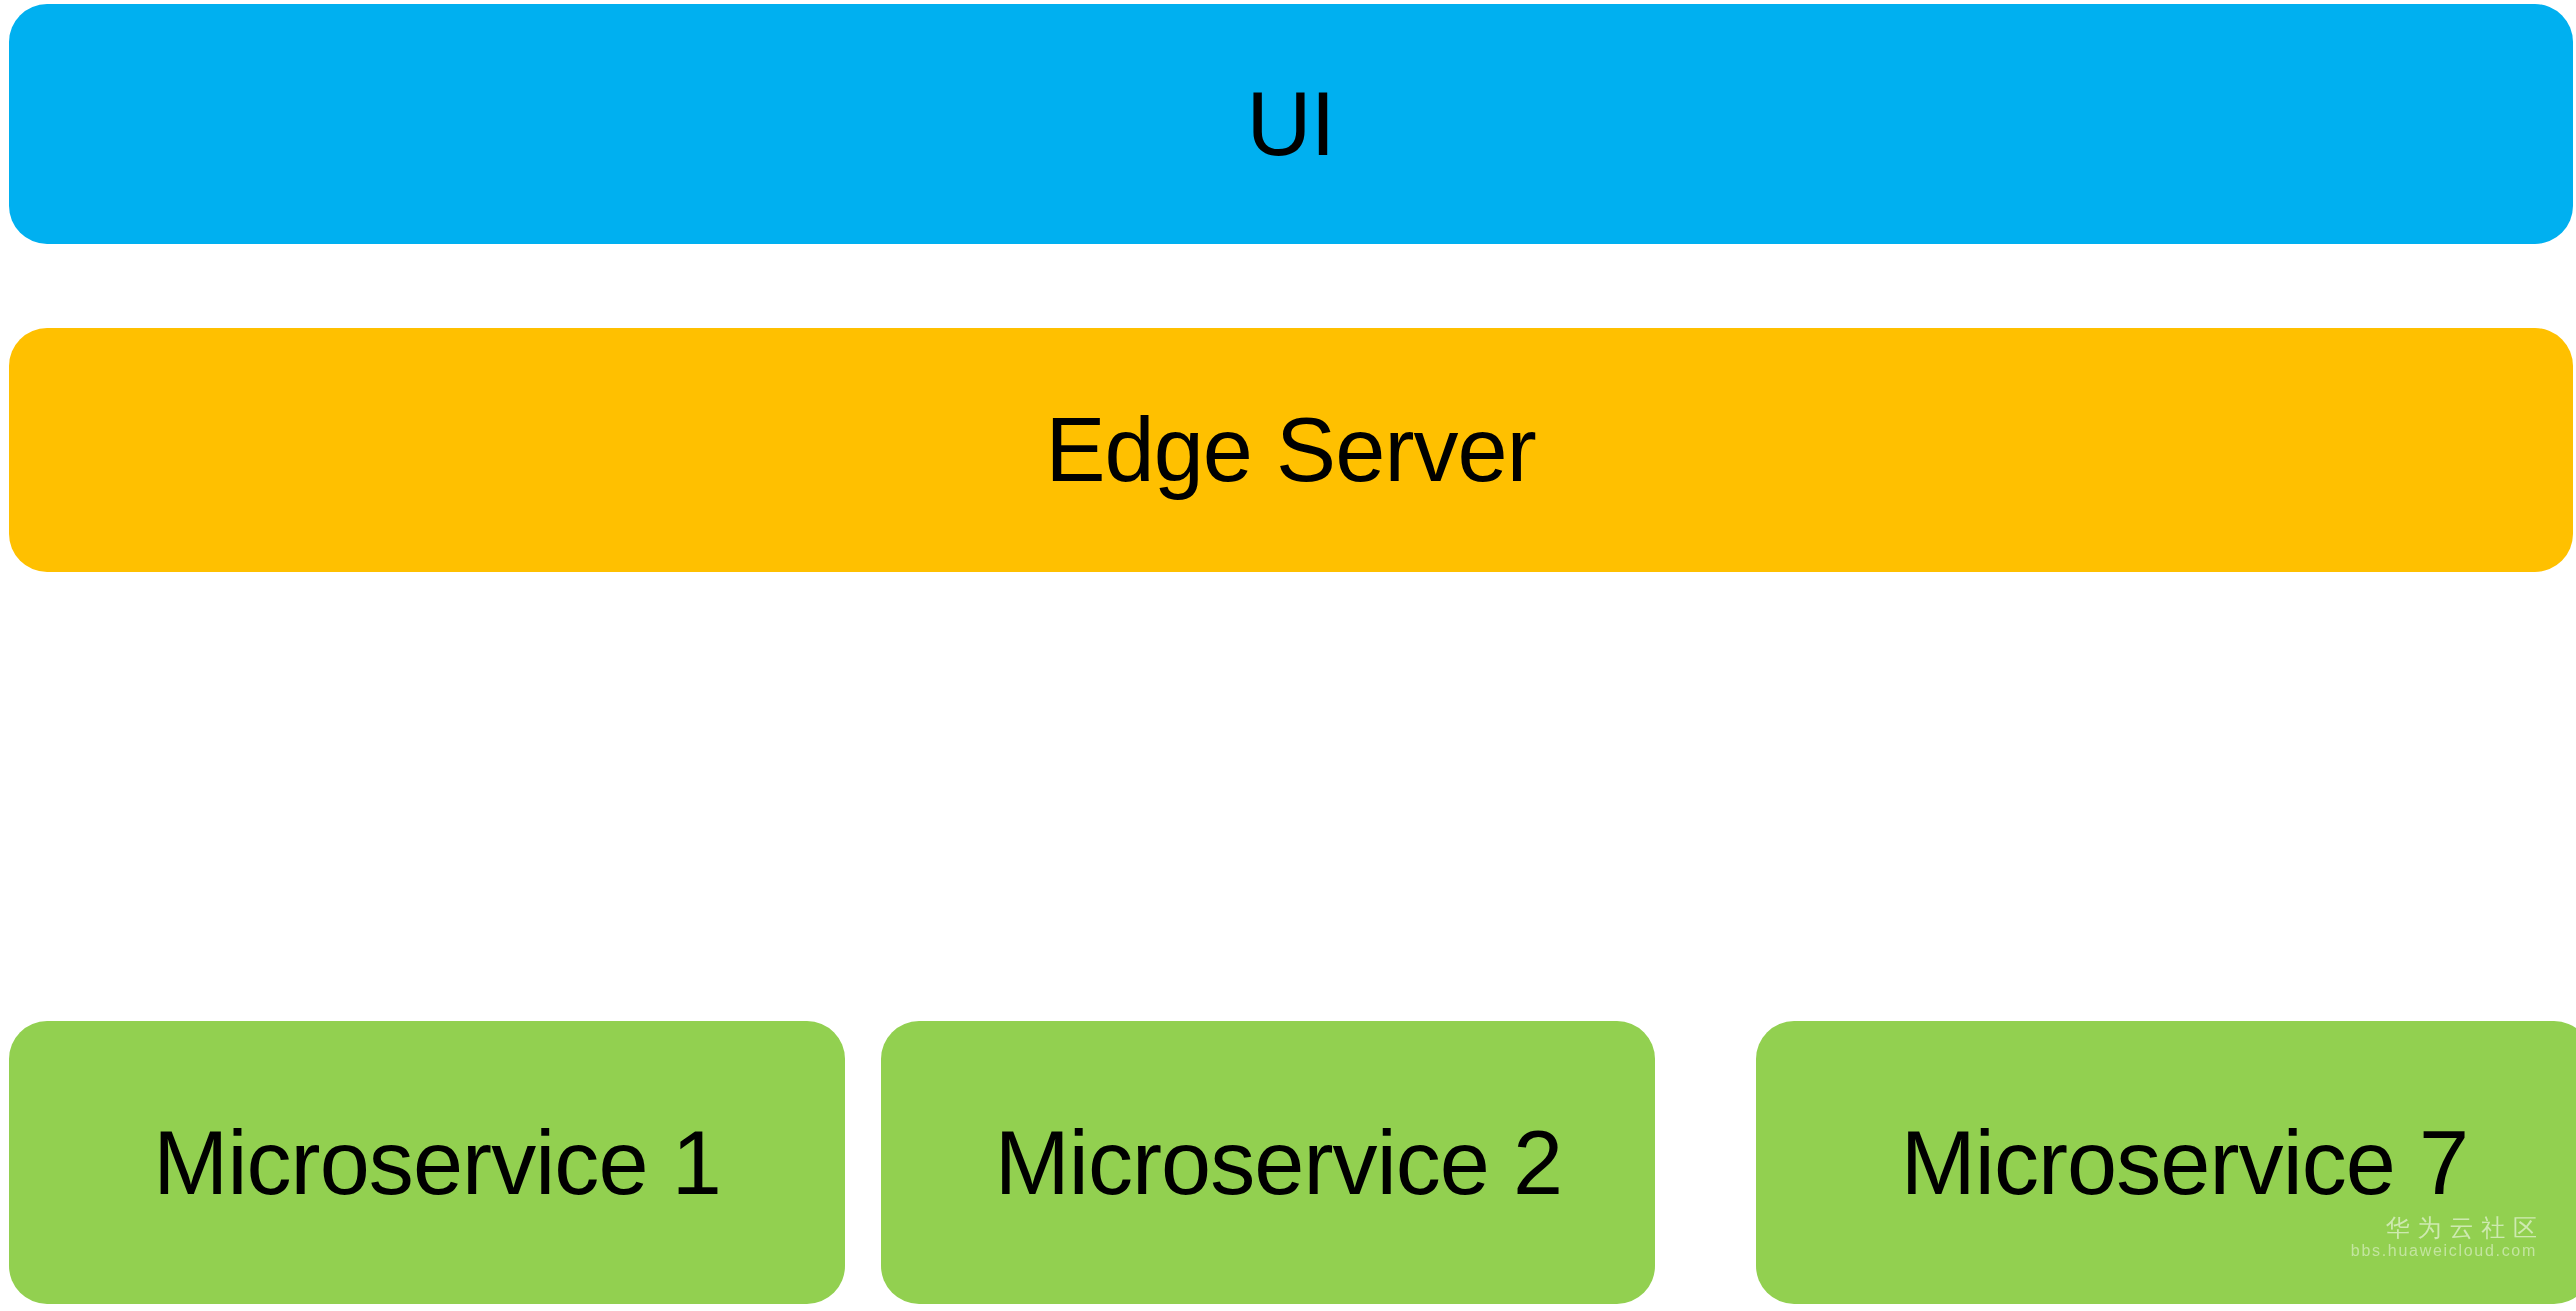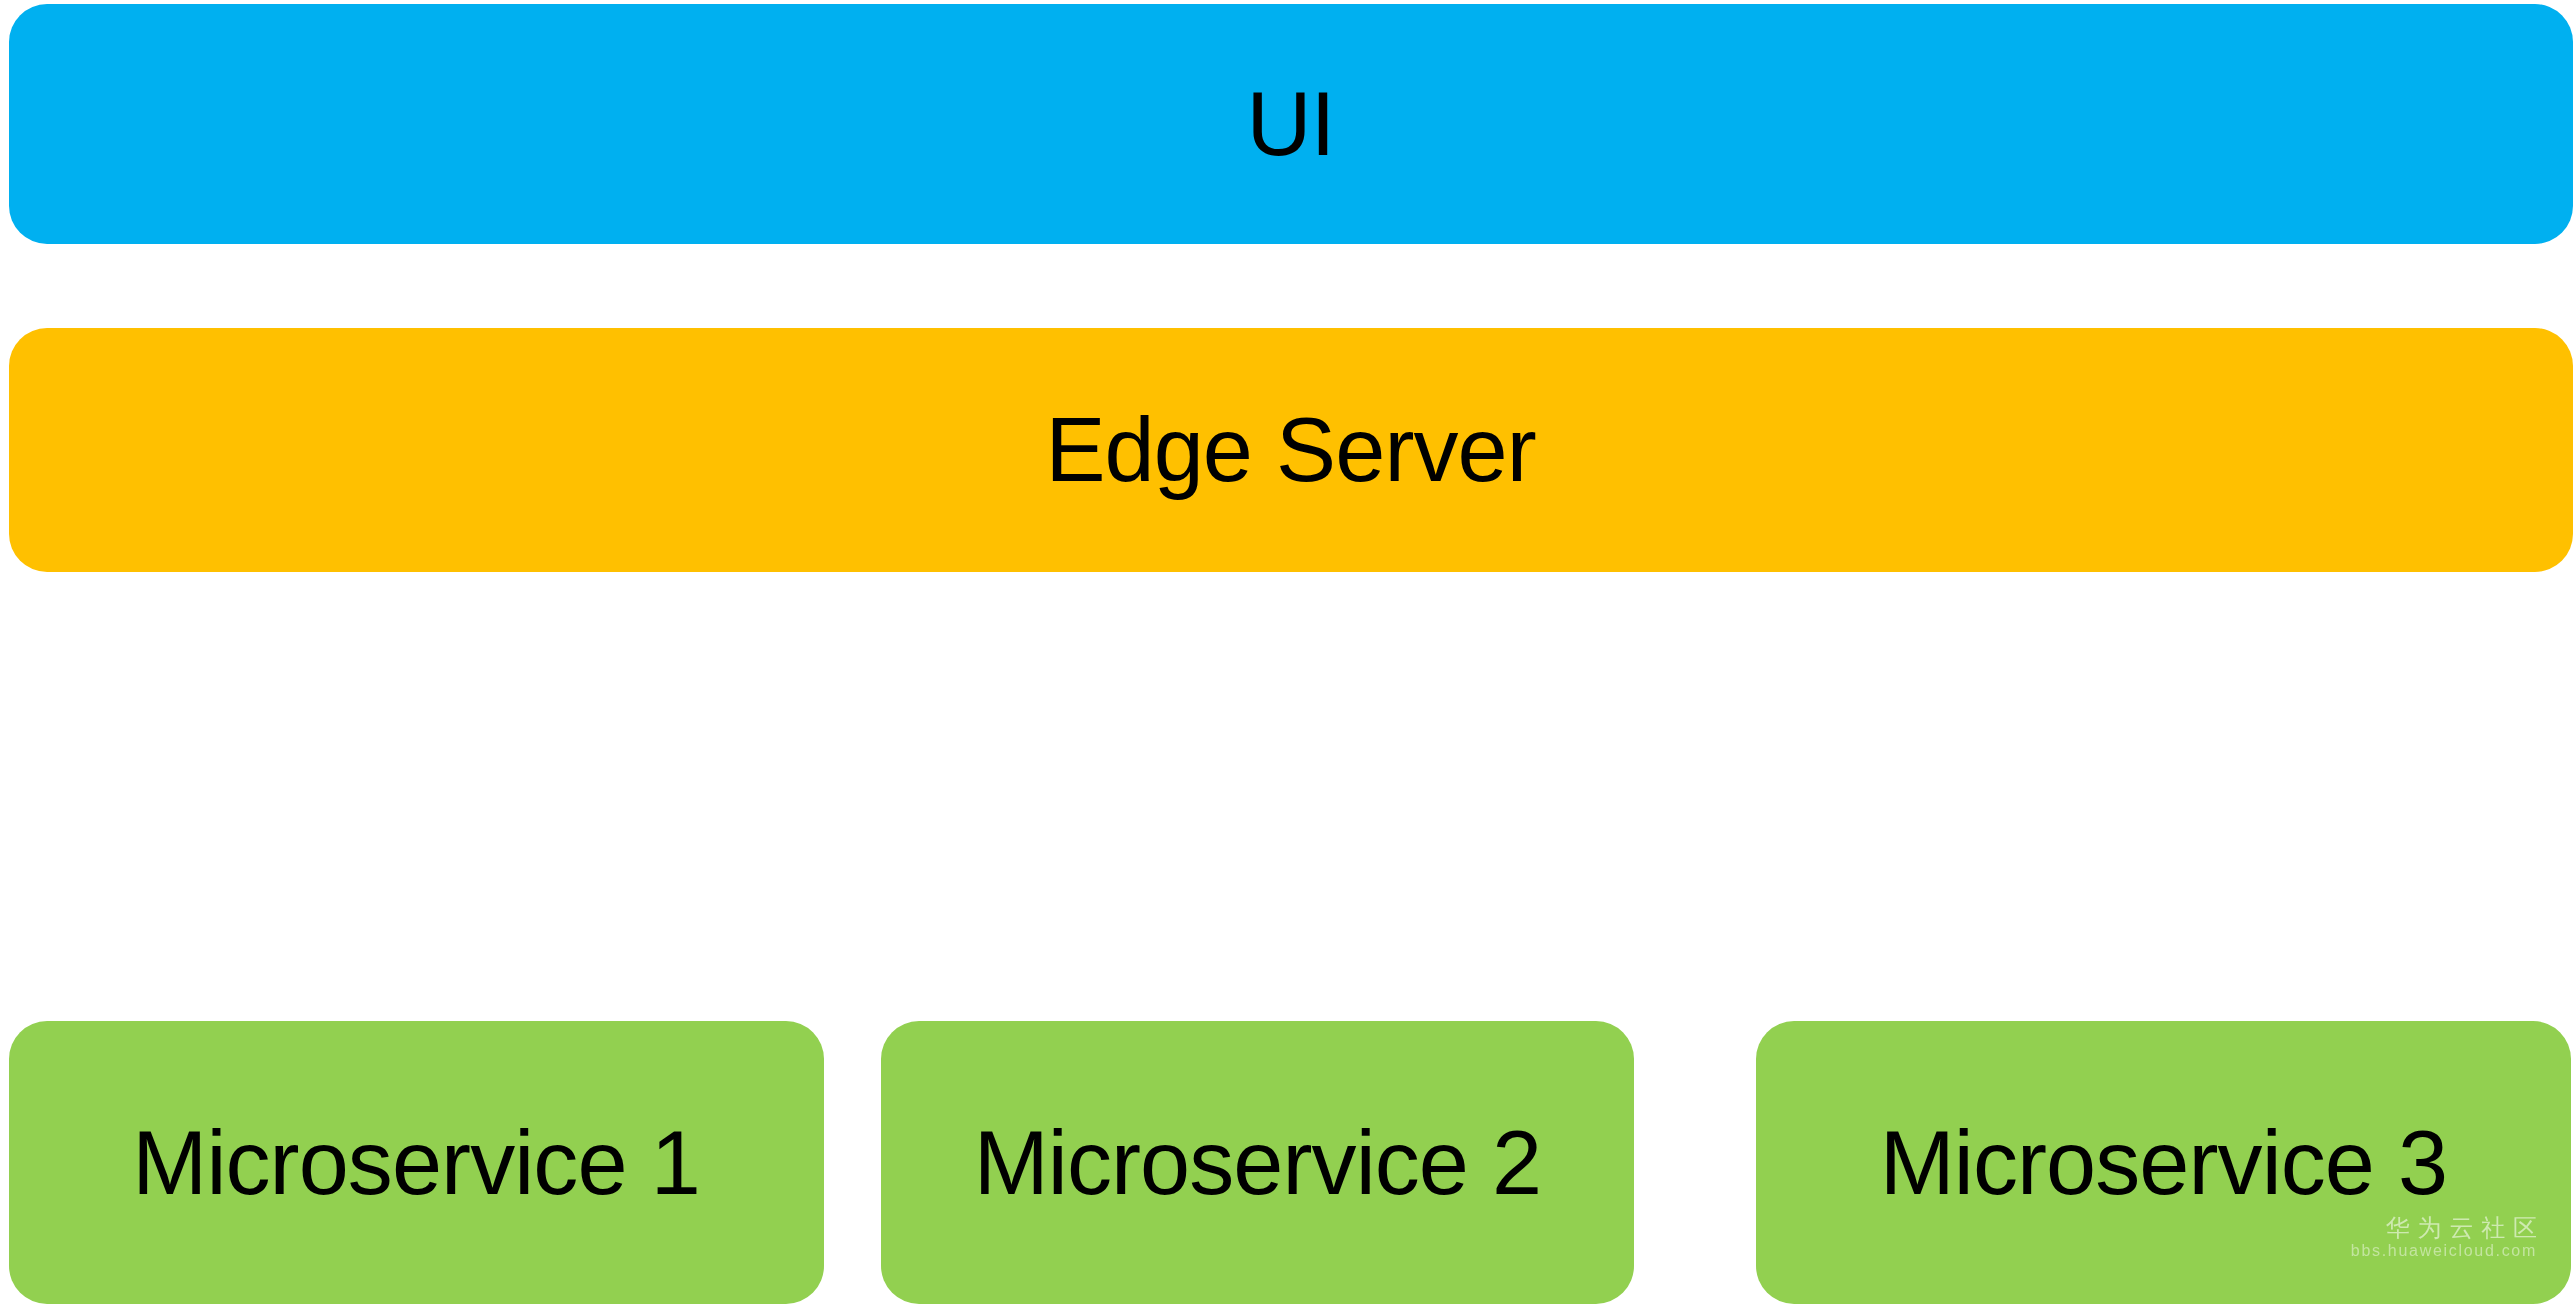--- a/index.html
+++ b/index.html
@@ -52,20 +52,21 @@
   .bff-border {
     position: absolute;
     inset: 0;
     width: 100%;
     height: 100%;
     pointer-events: none;
   }
   .micro {
     top: 1021px;
     height: 283px;
+    padding-left: 21px;
   }
   .micro-1 { left: 8.6px;  width: 815px; }
   .micro-2 { left: 881px; width: 753px; }
   .micro-3 { left: 1756px; width: 815px; }
   .watermark {
     position: absolute;
     right: 39px;
     top: 1215px;
     text-align: right;
     pointer-events: none;
@@ -102,21 +103,21 @@
 
   <div class="box micro micro-1" style="background: rgb(146, 208, 80);">
     <span class="label">Microservice 1</span>
   </div>
 
   <div class="box micro micro-2" style="background: rgb(146, 208, 80);">
     <span class="label">Microservice 2</span>
   </div>
 
   <div class="box micro micro-3" style="background: rgb(146, 208, 80);">
-    <span class="label">Microservice 3</span>
+    <span class="label">Microservice 7</span>
   </div>
 
   <div class="watermark">
     <div class="wm-title">华为云社区</div>
     <div class="wm-url">bbs.huaweicloud.com</div>
   </div>
 
 </div>
 
 

